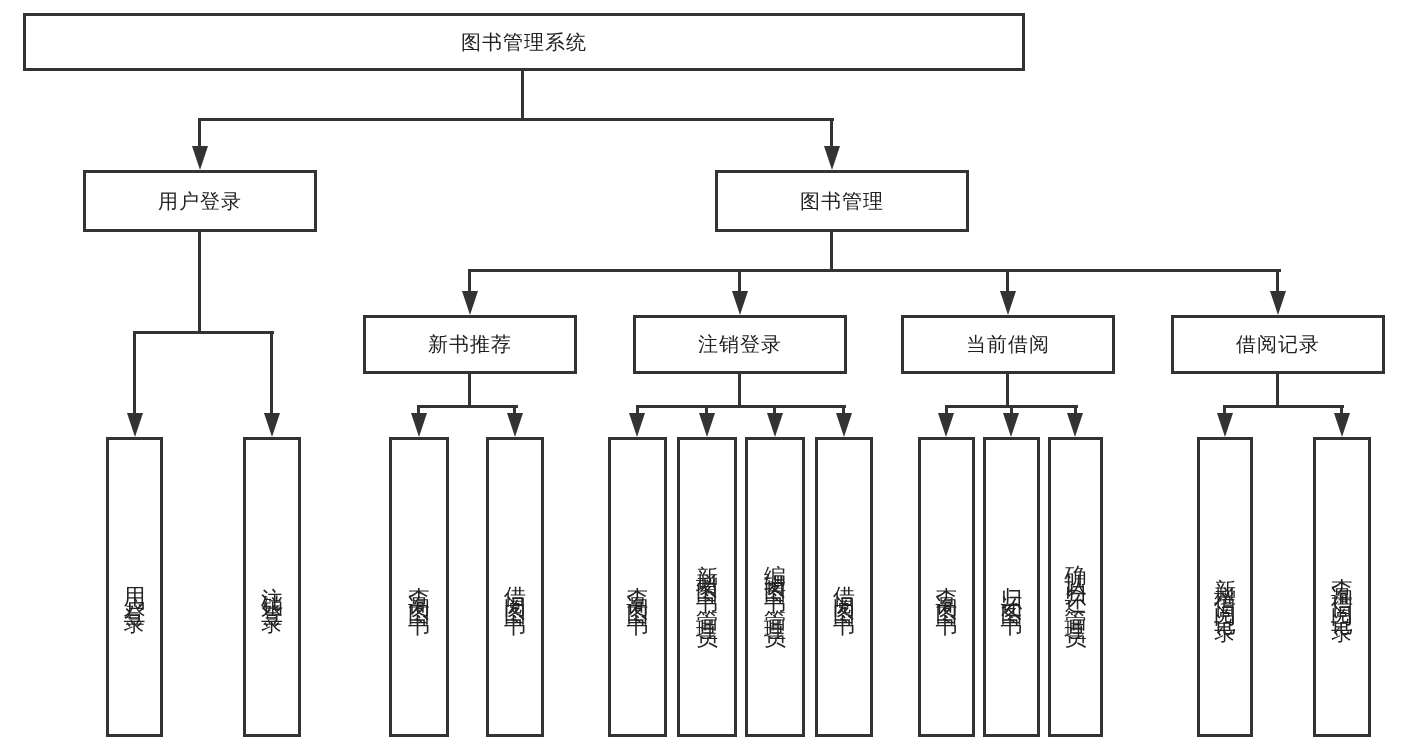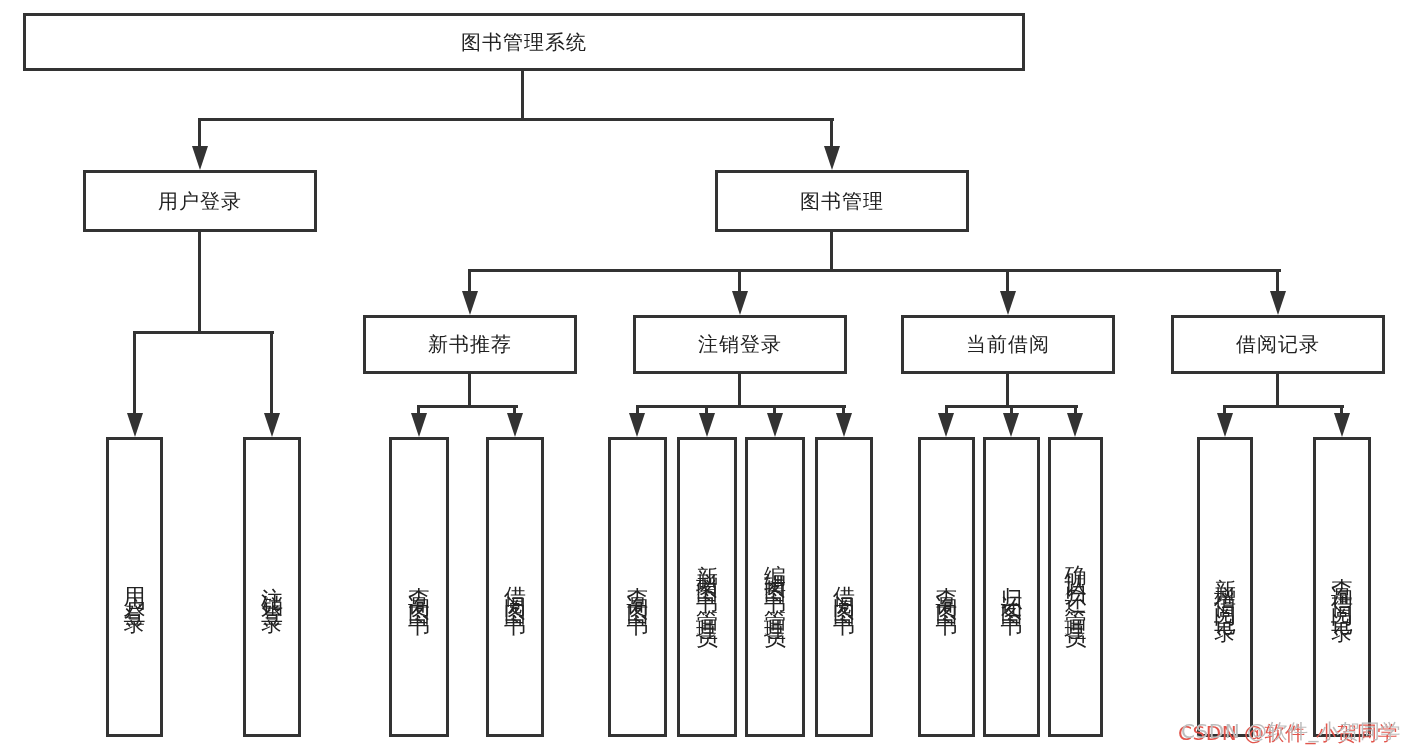--- a/index.html
+++ b/index.html
@@ -174,14 +174,13 @@
   <div class="line" style="left:1074px;top:405px;width:3px;height:12px;"></div>
   <div class="arrow" style="left:1067px;top:413px;"></div>
 
   <div class="line" style="left:1276px;top:374px;width:3px;height:34px;"></div>
   <div class="line" style="left:1223px;top:405px;width:121px;height:3px;"></div>
   <div class="line" style="left:1223px;top:405px;width:3px;height:12px;"></div>
   <div class="arrow" style="left:1217px;top:413px;"></div>
   <div class="line" style="left:1340px;top:405px;width:3px;height:12px;"></div>
   <div class="arrow" style="left:1334px;top:413px;"></div>
 
-  <div class="watermark">CSDN @软件_小贺同学</div>
 </div>
 
 </body></html>

